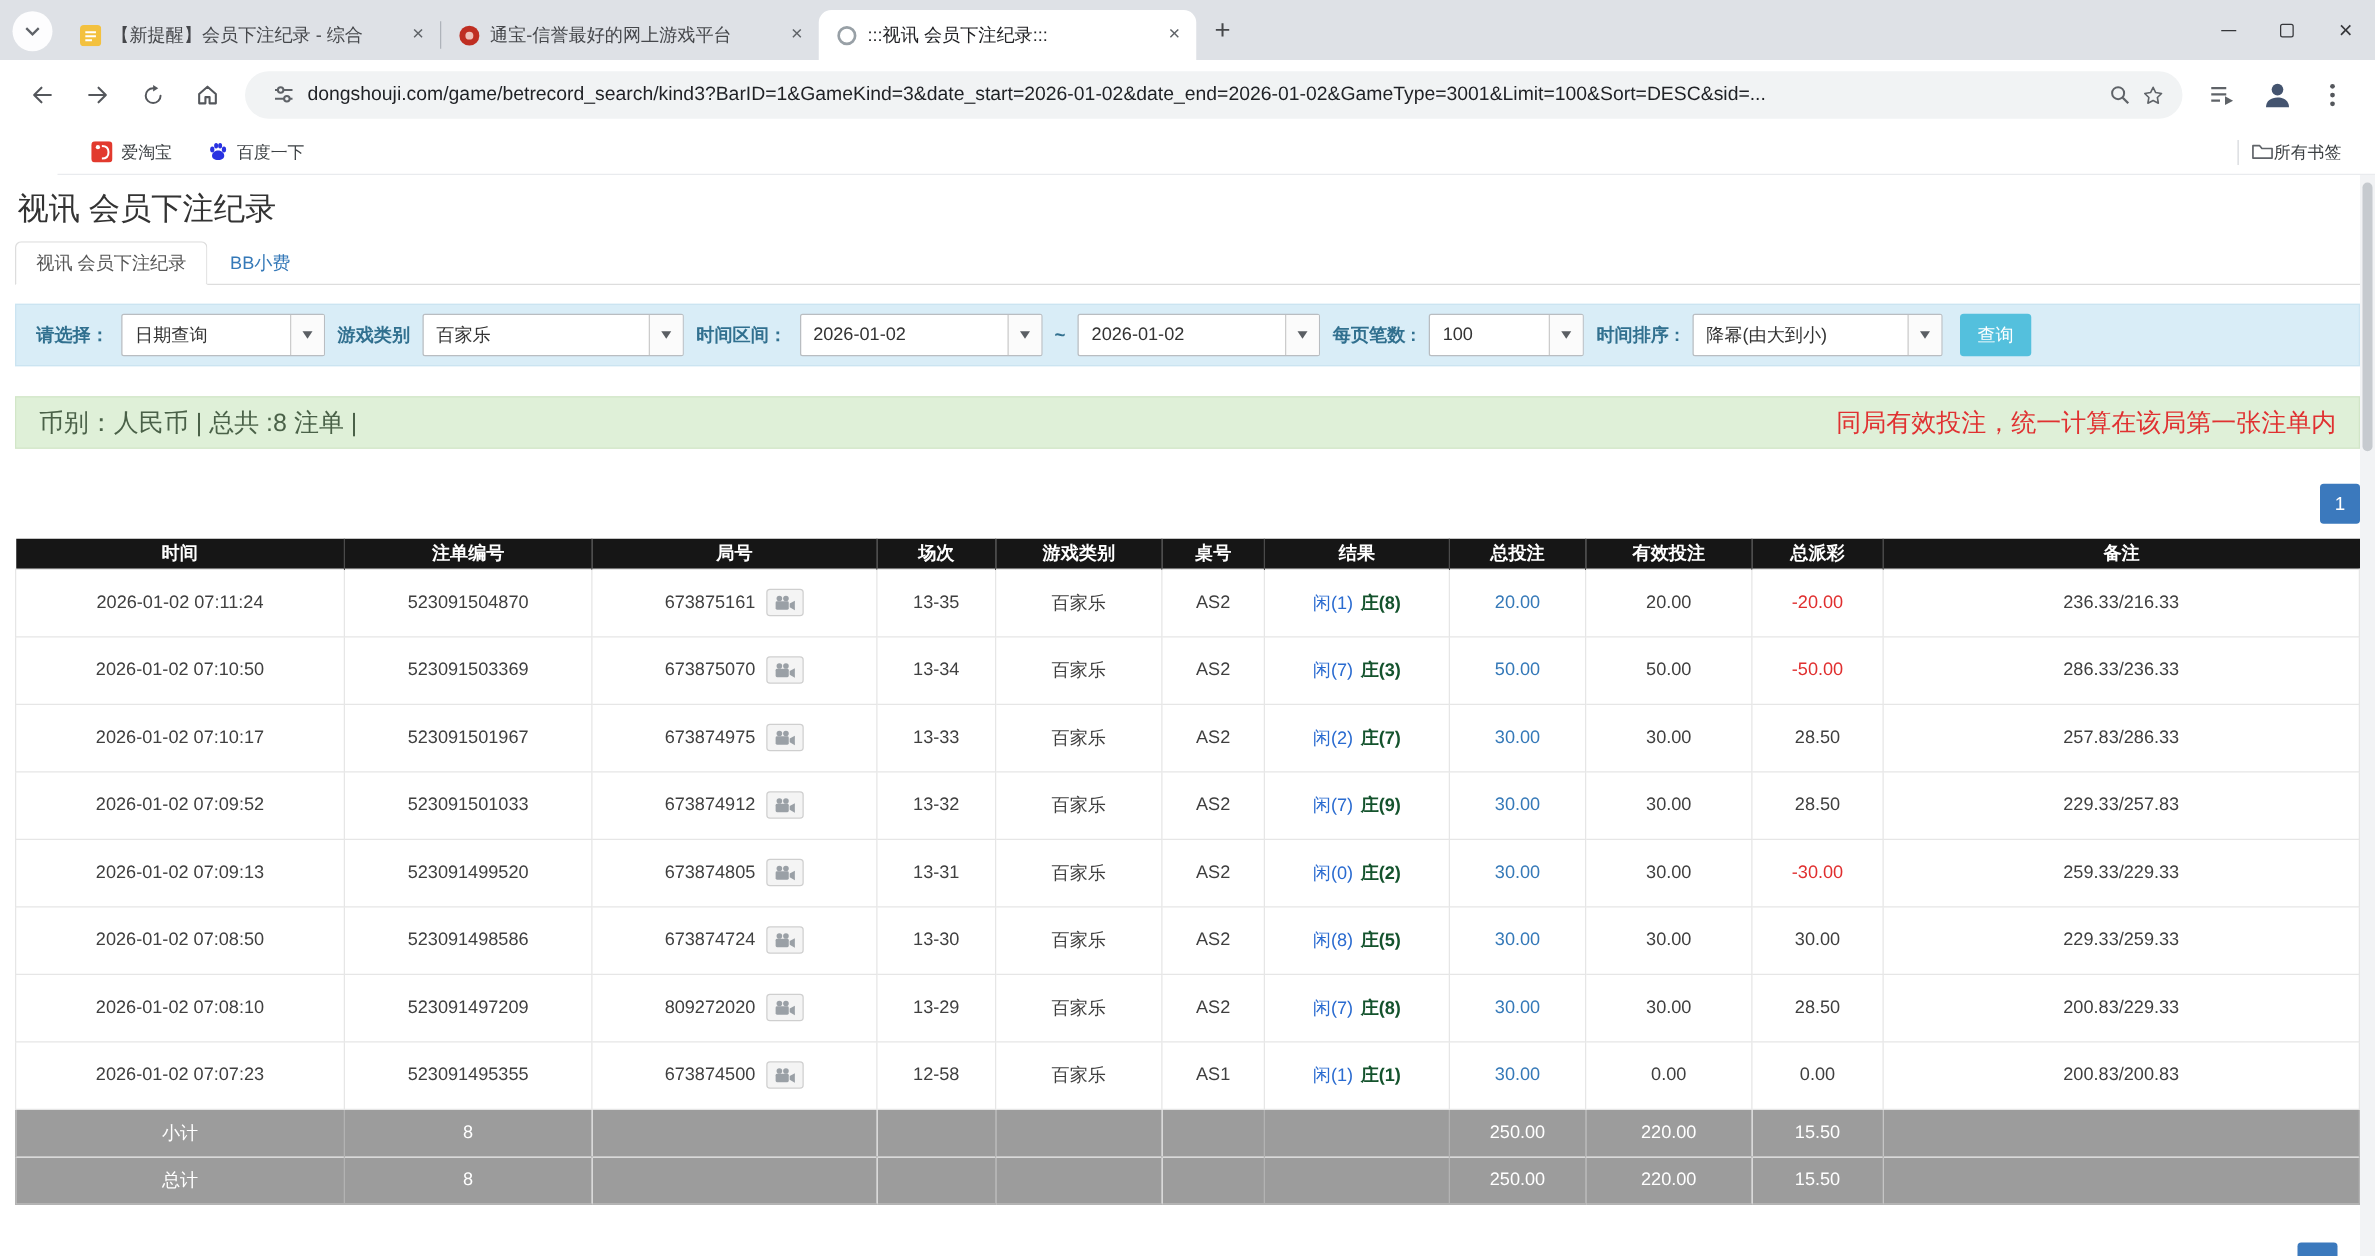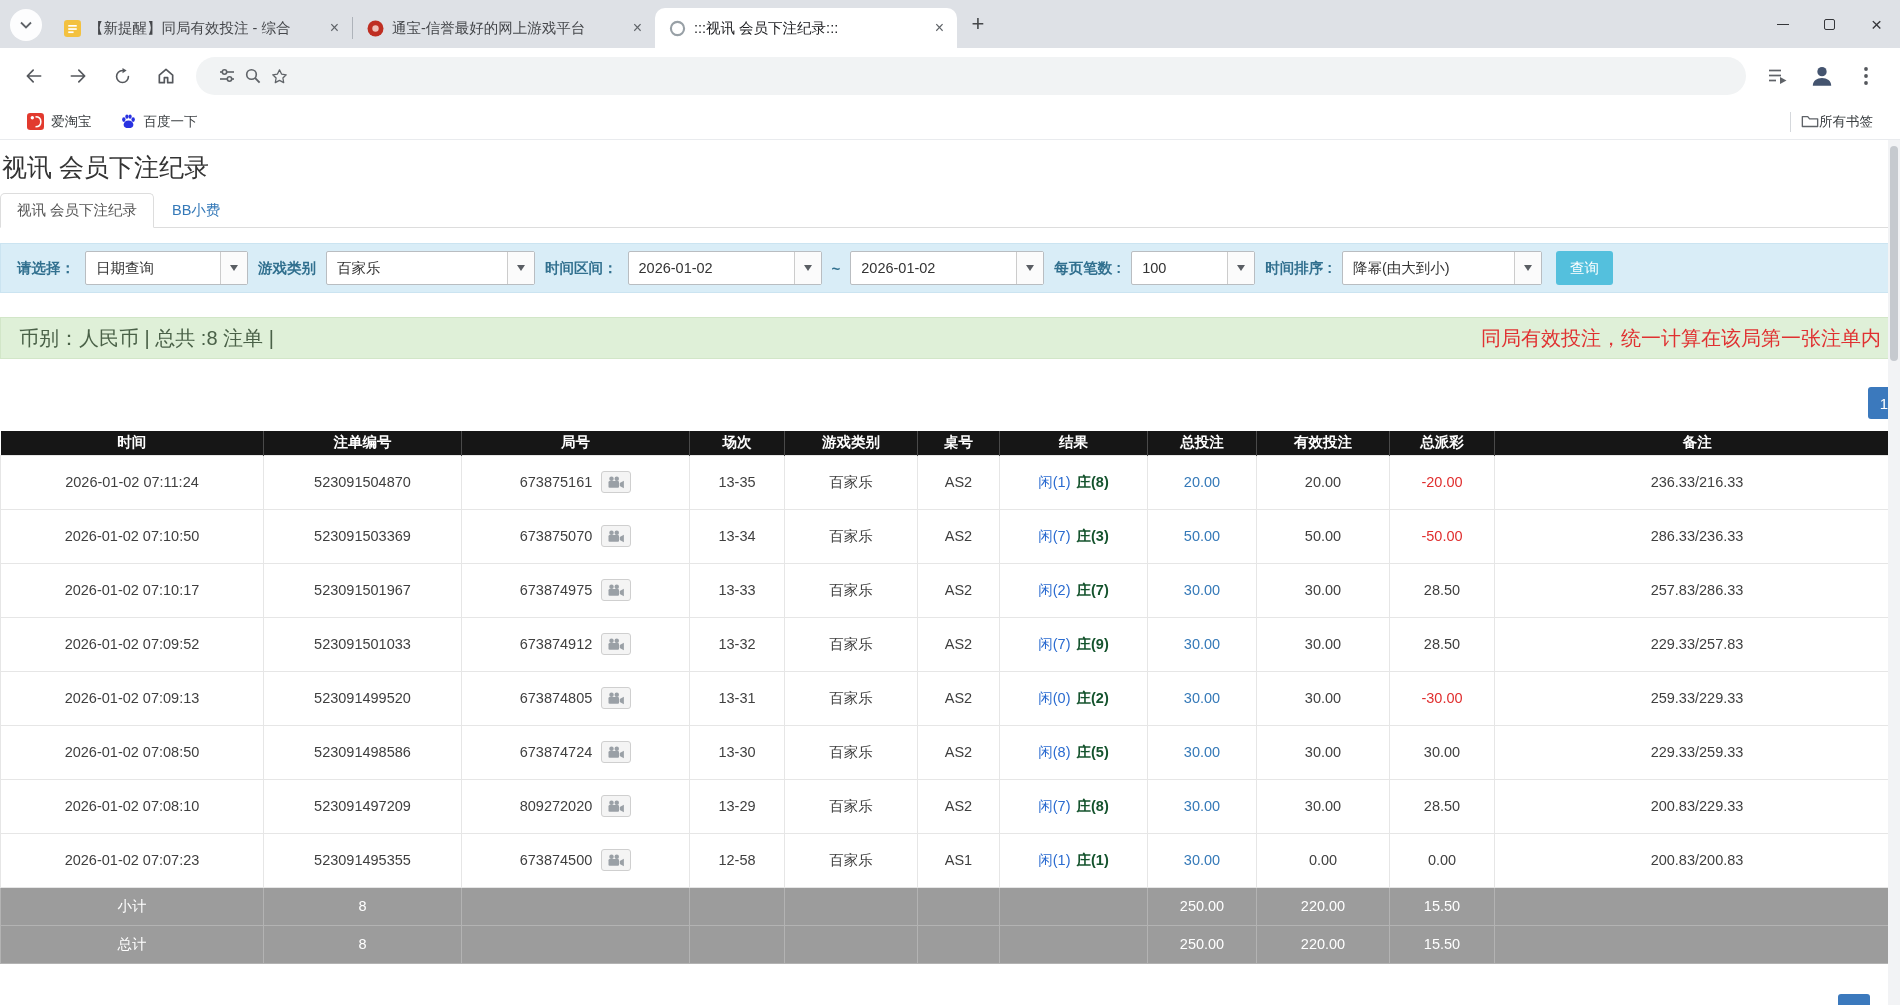--- a/index.html
+++ b/index.html
@@ -30,30 +30,30 @@
   .navbar { height:56px; background:#fff; display:flex; align-items:center; padding:0 12px; }
   .nav-icon { width:40px; height:40px; border-radius:50%; display:flex; align-items:center; justify-content:center;
     font-size:22px; color:#54575c; margin:0 2px; flex:none; }
   .urlbar { flex:1; height:38px; border-radius:19px; background:#f1f3f4; display:flex; align-items:center;
     padding:0 14px; margin:0 10px 0 8px; min-width:0; }
   .url-text { flex:1; font-size:15.5px; color:#1f2125; white-space:nowrap; overflow:hidden;
     text-overflow:ellipsis; margin:0 10px; }
   .url-ico { display:flex; align-items:center; flex:none; margin-left:8px; }
 
   .bookmarks { height:36px; background:#fff; display:flex; align-items:center; padding:0 27px;
-    border-bottom:1px solid #e9ebee; }
+    border-bottom:1px solid #e9ebee;margin-left:46px; }
   .bm-item { display:flex; align-items:center; gap:7px; margin-right:28px; font-size:13.5px; color:#3c4043; flex:none; }
   .bm-right { margin-left:auto; display:flex; align-items:center; gap:0; font-size:13.5px; color:#3c4043; }
   .bm-sep { width:1px; height:20px; background:#d5d8dc; margin-right:10px; }
 
   .scrollbar { position:absolute; right:0; top:140px; bottom:0; width:12px; background:#f2f3f5; }
   .scroll-thumb { position:absolute; top:6px; left:2px; width:8px; height:215px; background:#c6cacf; border-radius:4px; }
 
   
-  .content { padding:0 0; position:relative; }
+  .content { padding:0 12px; position:relative; }
   .page-title { font-size:25px; font-weight:400; color:#333; margin:12px 0 0 2px; line-height:30px; }
 
   .page-tabs { display:flex; align-items:flex-end; border-bottom:1px solid #ddd; margin-top:12px; height:34px; }
   .ptab-active { background:#fff; border:1px solid #ddd; border-bottom:1px solid #fff; border-radius:5px 5px 0 0;
     padding:7px 16px; font-size:14.5px; color:#555; margin-bottom:-1px; }
   .ptab-link { padding:7px 18px; font-size:14.5px; color:#3579b8; }
 
   .filter-bar { margin-top:15px; background:#d9edf7; border:1px solid #cbe4f1; height:50px;
     display:flex; align-items:center; padding:0 16px; gap:10px; }
   .f-label { color:#31708f; font-weight:bold; font-size:14.5px; white-space:nowrap; }
@@ -108,21 +108,21 @@
 
   <div class="btab">
     <span class="favicon">
       <svg width="17" height="17" viewBox="0 0 16 16">
           <rect width="16" height="16" rx="3" fill="#f3c13f"></rect>
           <line x1="4" y1="5.5" x2="12" y2="5.5" stroke="#fff" stroke-width="1.6"></line>
           <line x1="4" y1="8.5" x2="12" y2="8.5" stroke="#fff" stroke-width="1.6"></line>
           <line x1="4" y1="11.5" x2="9" y2="11.5" stroke="#fff" stroke-width="1.6"></line>
         </svg>
     </span>
-    <span class="ttl">【新提醒】同局有效投注 - 综合</span>
+    <span class="ttl">【新提醒】会员下注纪录 - 综合</span>
     <span class="tclose">
         <span>×</span>
       </span>
   </div>
   <div class="tab-div"></div>
 
   <div class="btab">
     <span class="favicon">
       <svg width="17" height="17" viewBox="0 0 16 16">
           <circle cx="8" cy="8" r="7.5" fill="#bf2e22"></circle>
@@ -189,20 +189,21 @@
 
   <div class="urlbar">
     <span class="url-ico">
       <svg width="18" height="18" viewBox="0 0 18 18">
           <line x1="2" y1="5" x2="16" y2="5" stroke="#5f6368" stroke-width="1.6"></line>
           <line x1="2" y1="12" x2="16" y2="12" stroke="#5f6368" stroke-width="1.6"></line>
           <circle cx="6.5" cy="5" r="2.2" fill="#f1f3f4" stroke="#5f6368" stroke-width="1.6"></circle>
           <circle cx="11.5" cy="12" r="2.2" fill="#f1f3f4" stroke="#5f6368" stroke-width="1.6"></circle>
         </svg>
     </span>
+    <span class="url-text">dongshouji.com/game/betrecord_search/kind3?BarID=1&amp;GameKind=3&amp;date_start=2026-01-02&amp;date_end=2026-01-02&amp;GameType=3001&amp;Limit=100&amp;Sort=DESC&amp;sid=...</span>
     <span class="url-ico">
       <svg width="18" height="18" viewBox="0 0 18 18">
           <circle cx="7.5" cy="7.5" r="4.8" fill="none" stroke="#5f6368" stroke-width="1.6"></circle>
           <line x1="11.2" y1="11.2" x2="15.6" y2="15.6" stroke="#5f6368" stroke-width="1.9"></line>
         </svg>
     </span>
     <span class="url-ico">
       <svg width="19" height="19" viewBox="0 0 24 24">
           <path d="M12 3.6 l2.6 5.3 5.9 .9 -4.2 4.1 1 5.8 -5.3 -2.8 -5.3 2.8 1 -5.8 -4.2 -4.1 5.9 -.9 z" fill="none" stroke="#5f6368" stroke-width="1.6" stroke-linejoin="round"></path>
         </svg>

